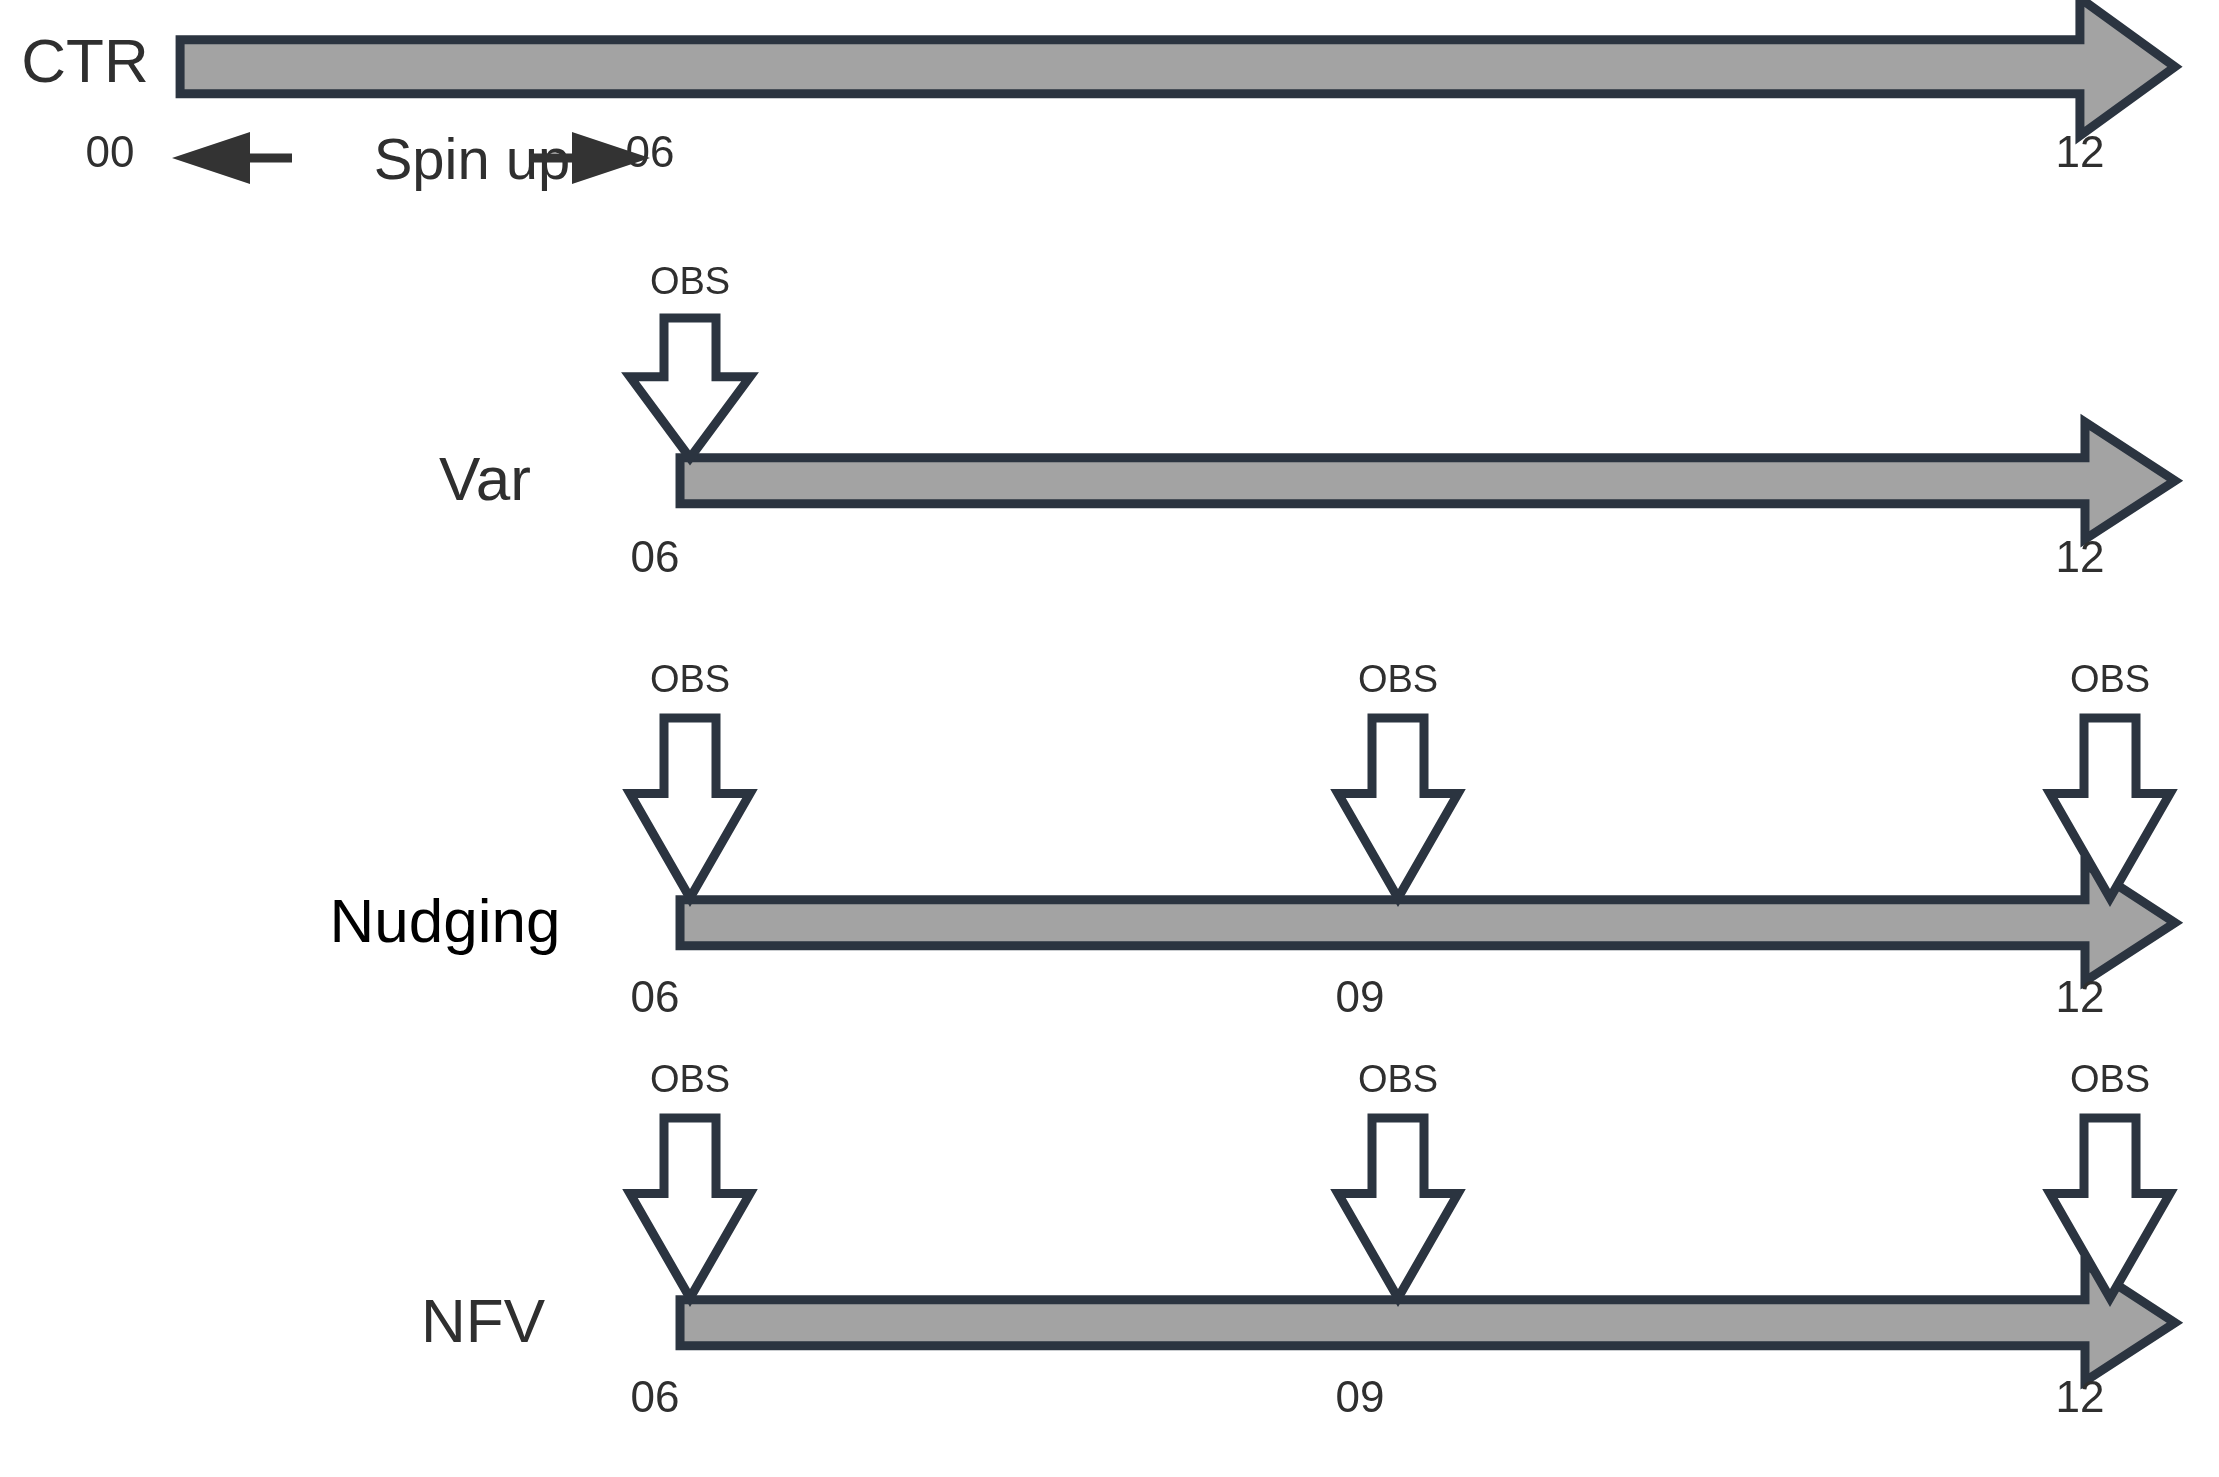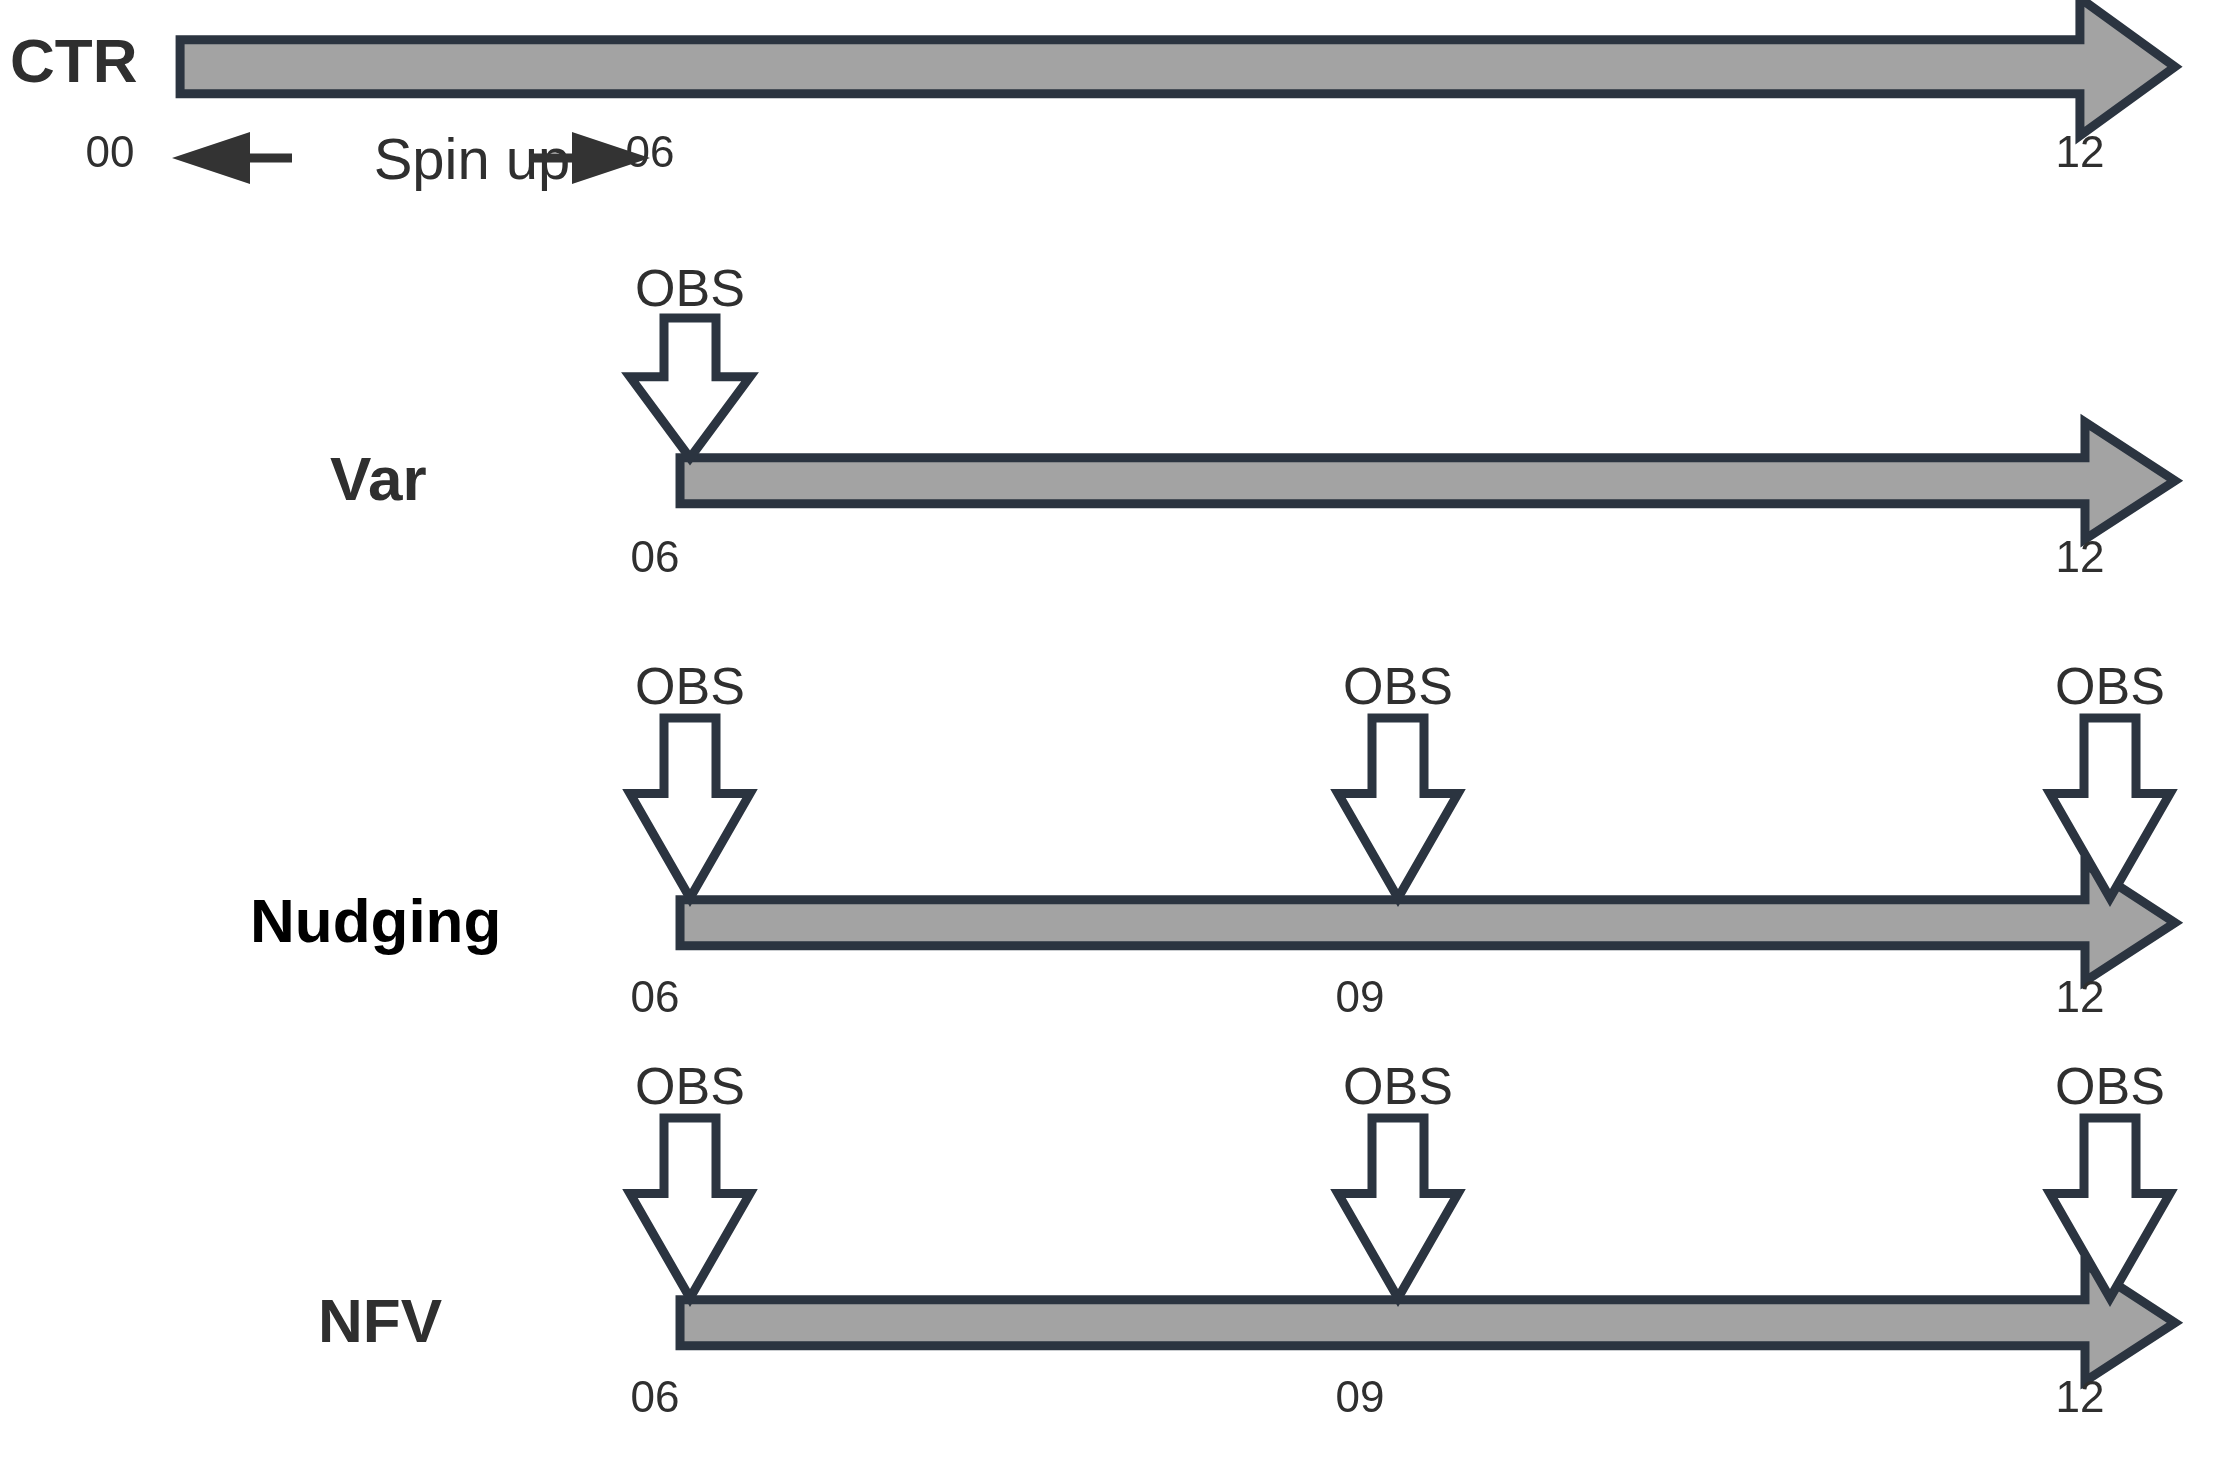--- a/index.html
+++ b/index.html
@@ -18,39 +18,39 @@
     background: #ffffff;
     overflow: hidden;
   }
   .row {
     position: absolute;
     left: 0;
     width: 2219px;
   }
   .row-label {
     position: absolute;
-    text-align: left;
+    text-align: center;
     font-size: 62px;
     line-height: 1;
     color: #2f2f2f;
     white-space: nowrap;
-    font-weight: 700;
+    font-weight: 400;
   }
   .tick {
     position: absolute;
     font-size: 44px;
     line-height: 1;
     color: #2f2f2f;
     white-space: nowrap;
     text-align: center;
     font-weight: 400;
   }
   .obs-label {
     position: absolute;
-    font-size: 52px;
+    font-size: 38px;
     line-height: 1;
     color: #2f2f2f;
     white-space: nowrap;
     text-align: center;
     font-weight: 400;
   }
   .spin-label {
     position: absolute;
     font-size: 58px;
     line-height: 1;

